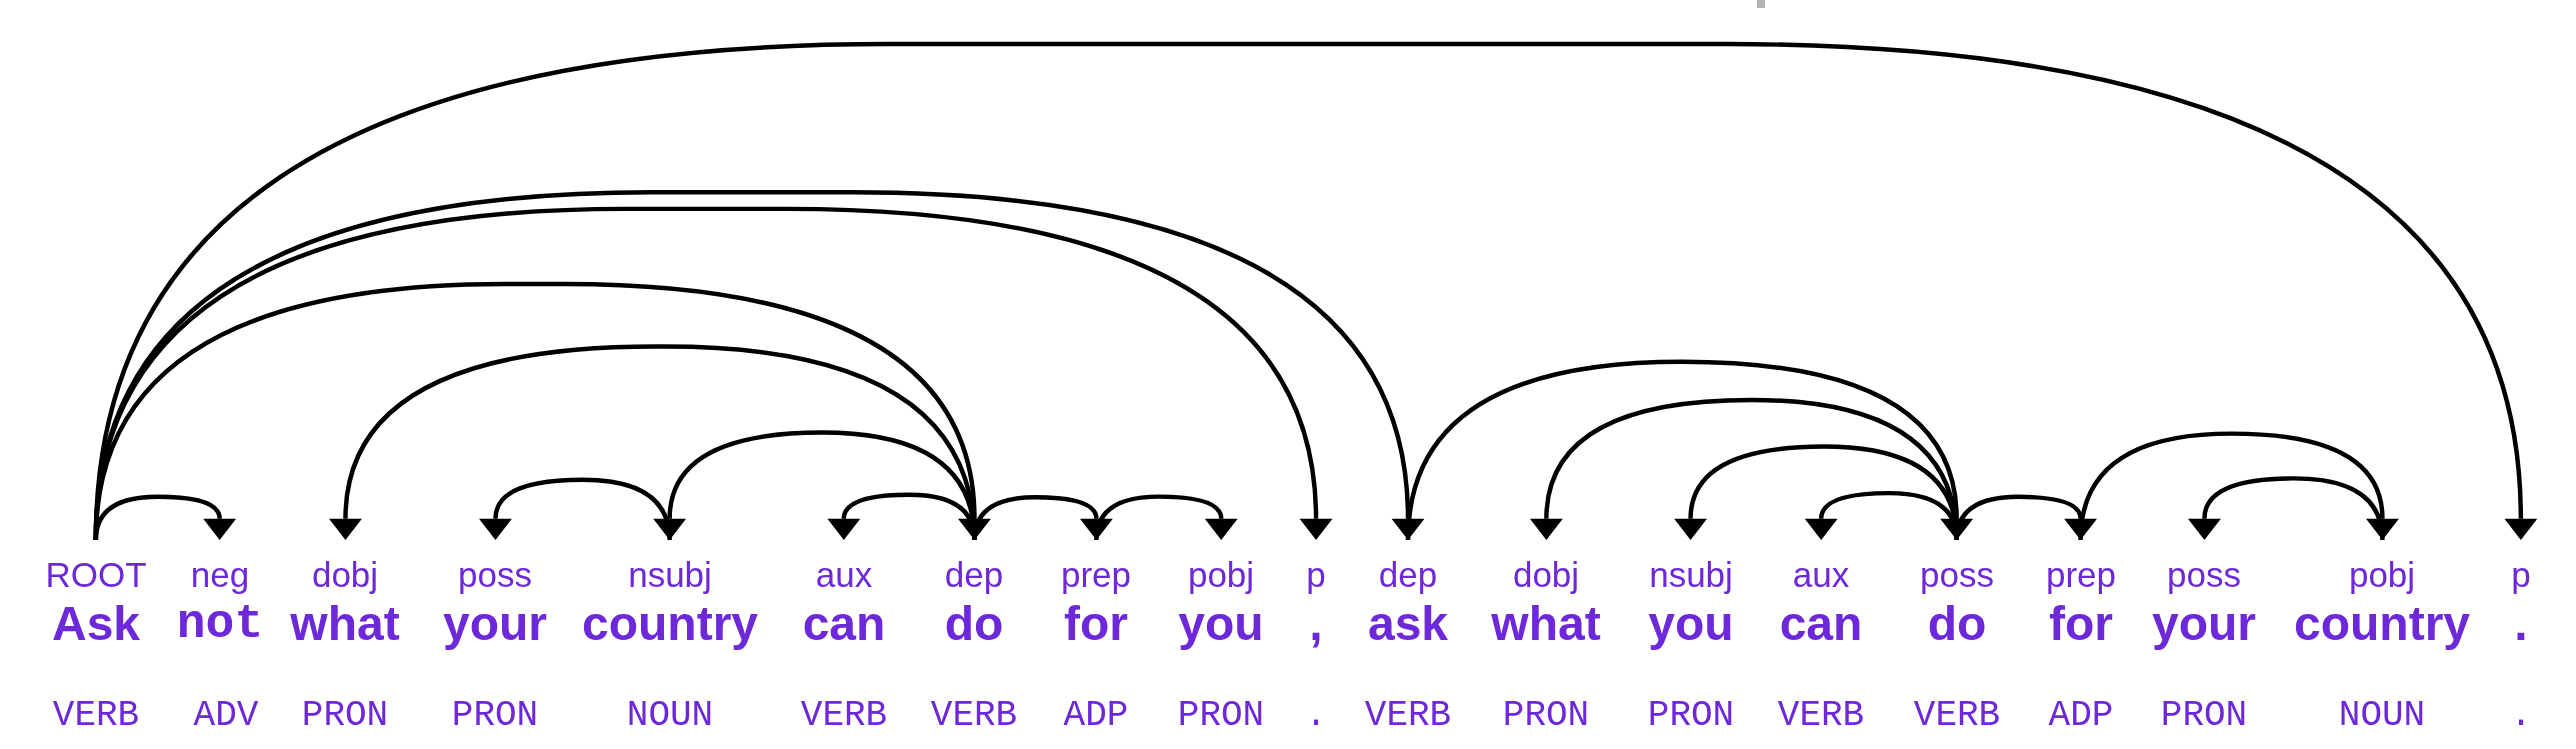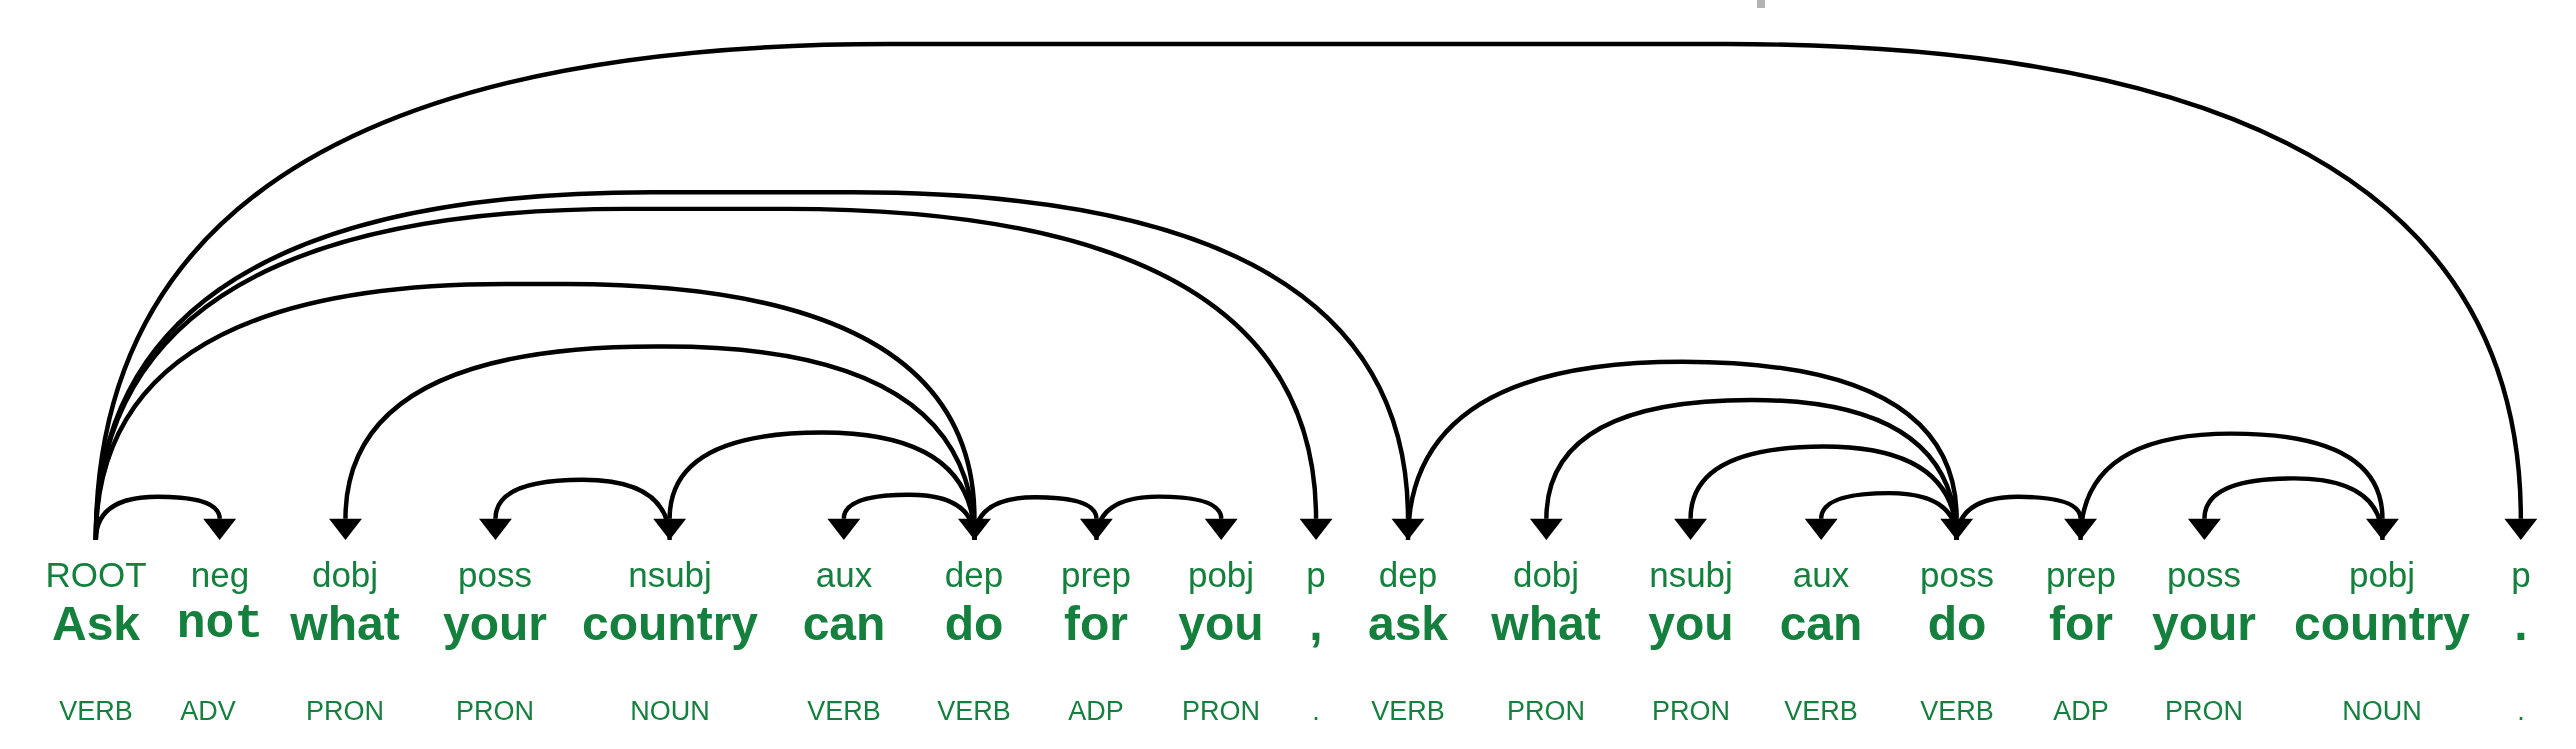--- a/index.html
+++ b/index.html
@@ -19,35 +19,36 @@
     position: absolute;
     left: 0;
     top: 0;
     width: 2576px;
     height: 750px;
   }
   .tok-dep, .tok-word, .tok-pos {
     position: absolute;
     transform: translateX(-50%);
     white-space: nowrap;
-    color: #15803d;
+    color: #6d28d9;
     line-height: 1;
   }
   .tok-dep {
     font-size: 35px;
     top: 557px;
   }
   .tok-word {
     font-size: 48px;
     font-weight: bold;
     top: 600px;
   }
   .tok-pos {
-    font-size: 27px;
+    font-size: 36px;
     top: 698px;
+    font-family: Liberation Mono, monospace;
   }
   #artifact-tick {
     position: absolute;
     left: 1757px;
     top: 0;
     width: 7.7px;
     height: 7.7px;
   }
 </style>
 </head>
@@ -92,21 +93,21 @@
       <path d="M 99 558 Q 99 45.53217391304349 918.9485217391305 45.53217391304349 L 1785.0514782608695 45.53217391304349 Q 2605 45.53217391304349 2605 536" fill="none" stroke="#000000" stroke-width="4.6"></path>
       <polygon points="2588,536 2622,536 2605,558" fill="#000000"></polygon>
     </svg>
   <div id="artifact-tick" style="background: rgb(179, 179, 179);"></div>
   <div id="token-row">
       <span class="tok-dep" style="left: 96px;">ROOT</span>
       <span class="tok-word" style="left: 96px;">Ask</span>
       <span class="tok-pos" style="left: 96px;">VERB</span>
       <span class="tok-dep" style="left: 220px;">neg</span>
       <span class="tok-word" style="left: 220px; font-family: Liberation Mono, monospace;">not</span>
-      <span class="tok-pos" style="left: 208px; text-align: right;">ADV</span>
+      <span class="tok-pos" style="left: 226px; text-align: right;">ADV</span>
       <span class="tok-dep" style="left: 345px;">dobj</span>
       <span class="tok-word" style="left: 345px;">what</span>
       <span class="tok-pos" style="left: 345px;">PRON</span>
       <span class="tok-dep" style="left: 495px;">poss</span>
       <span class="tok-word" style="left: 495px;">your</span>
       <span class="tok-pos" style="left: 495px;">PRON</span>
       <span class="tok-dep" style="left: 670px;">nsubj</span>
       <span class="tok-word" style="left: 670px;">country</span>
       <span class="tok-pos" style="left: 670px;">NOUN</span>
       <span class="tok-dep" style="left: 844px;">aux</span>

